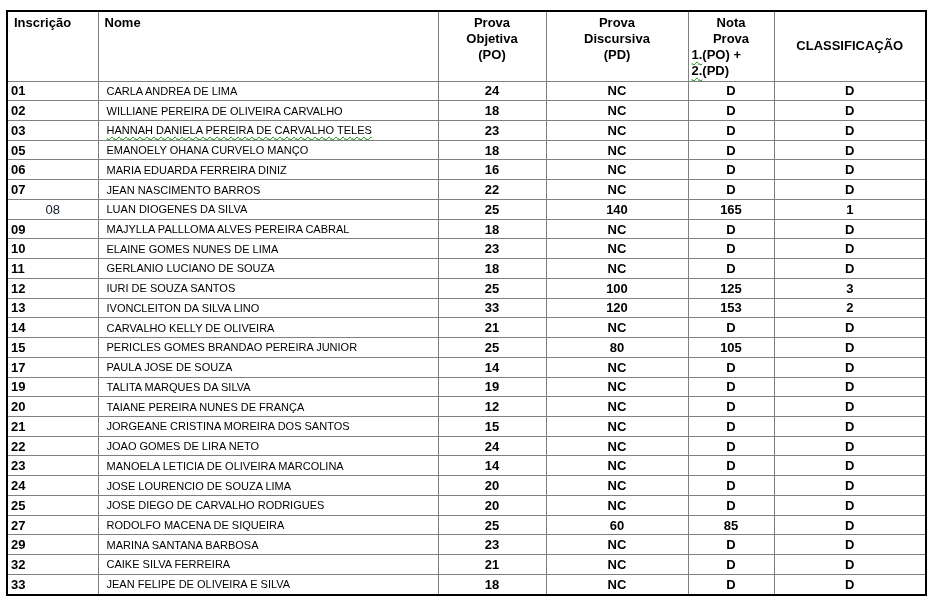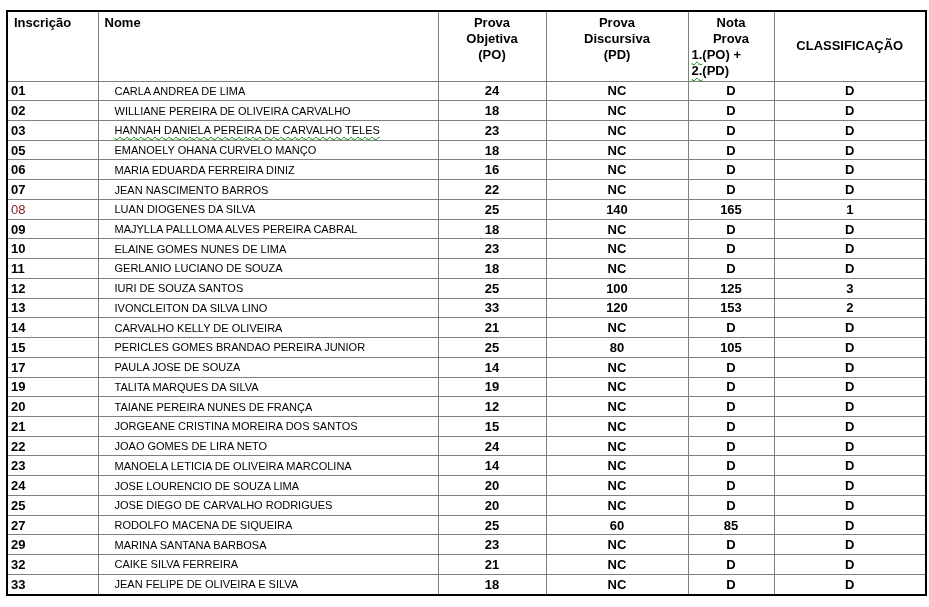--- a/index.html
+++ b/index.html
@@ -24,22 +24,22 @@
     padding:3px 4px 0 4px;line-height:16px;text-align:center;
   }
   th.h-left{text-align:left;padding-left:6px;}
   th.h-pre{white-space:pre-line;}
   th.h-vmid{vertical-align:middle;padding-top:0;}
   th.h-nota{padding:3px 2px 0 2px;}
   .nl{line-height:16px;text-align:center;}
   .nl-left{text-align:left;padding-left:1px;}
   td{vertical-align:middle;padding:0 3px;}
   td.insc{font-weight:bold;font-size:13px;text-align:left;}
-  td.insc.regular{font-weight:normal;color:#7f1d1d;}
-  td.nome{font-size:11px;font-weight:normal;padding-left:16px;letter-spacing:0;}
+  td.insc.regular{font-weight:normal;color:#0f172a;text-align:center;}
+  td.nome{font-size:11px;font-weight:normal;padding-left:8px;letter-spacing:0;}
   td.val{font-weight:bold;font-size:13px;text-align:center;}
   .wavy{
     text-decoration-line:underline;
     text-decoration-style:wavy;
     text-decoration-color:#008000;
     text-decoration-thickness:1px;
     text-underline-offset:2px;
   }
 </style>
 </head>

